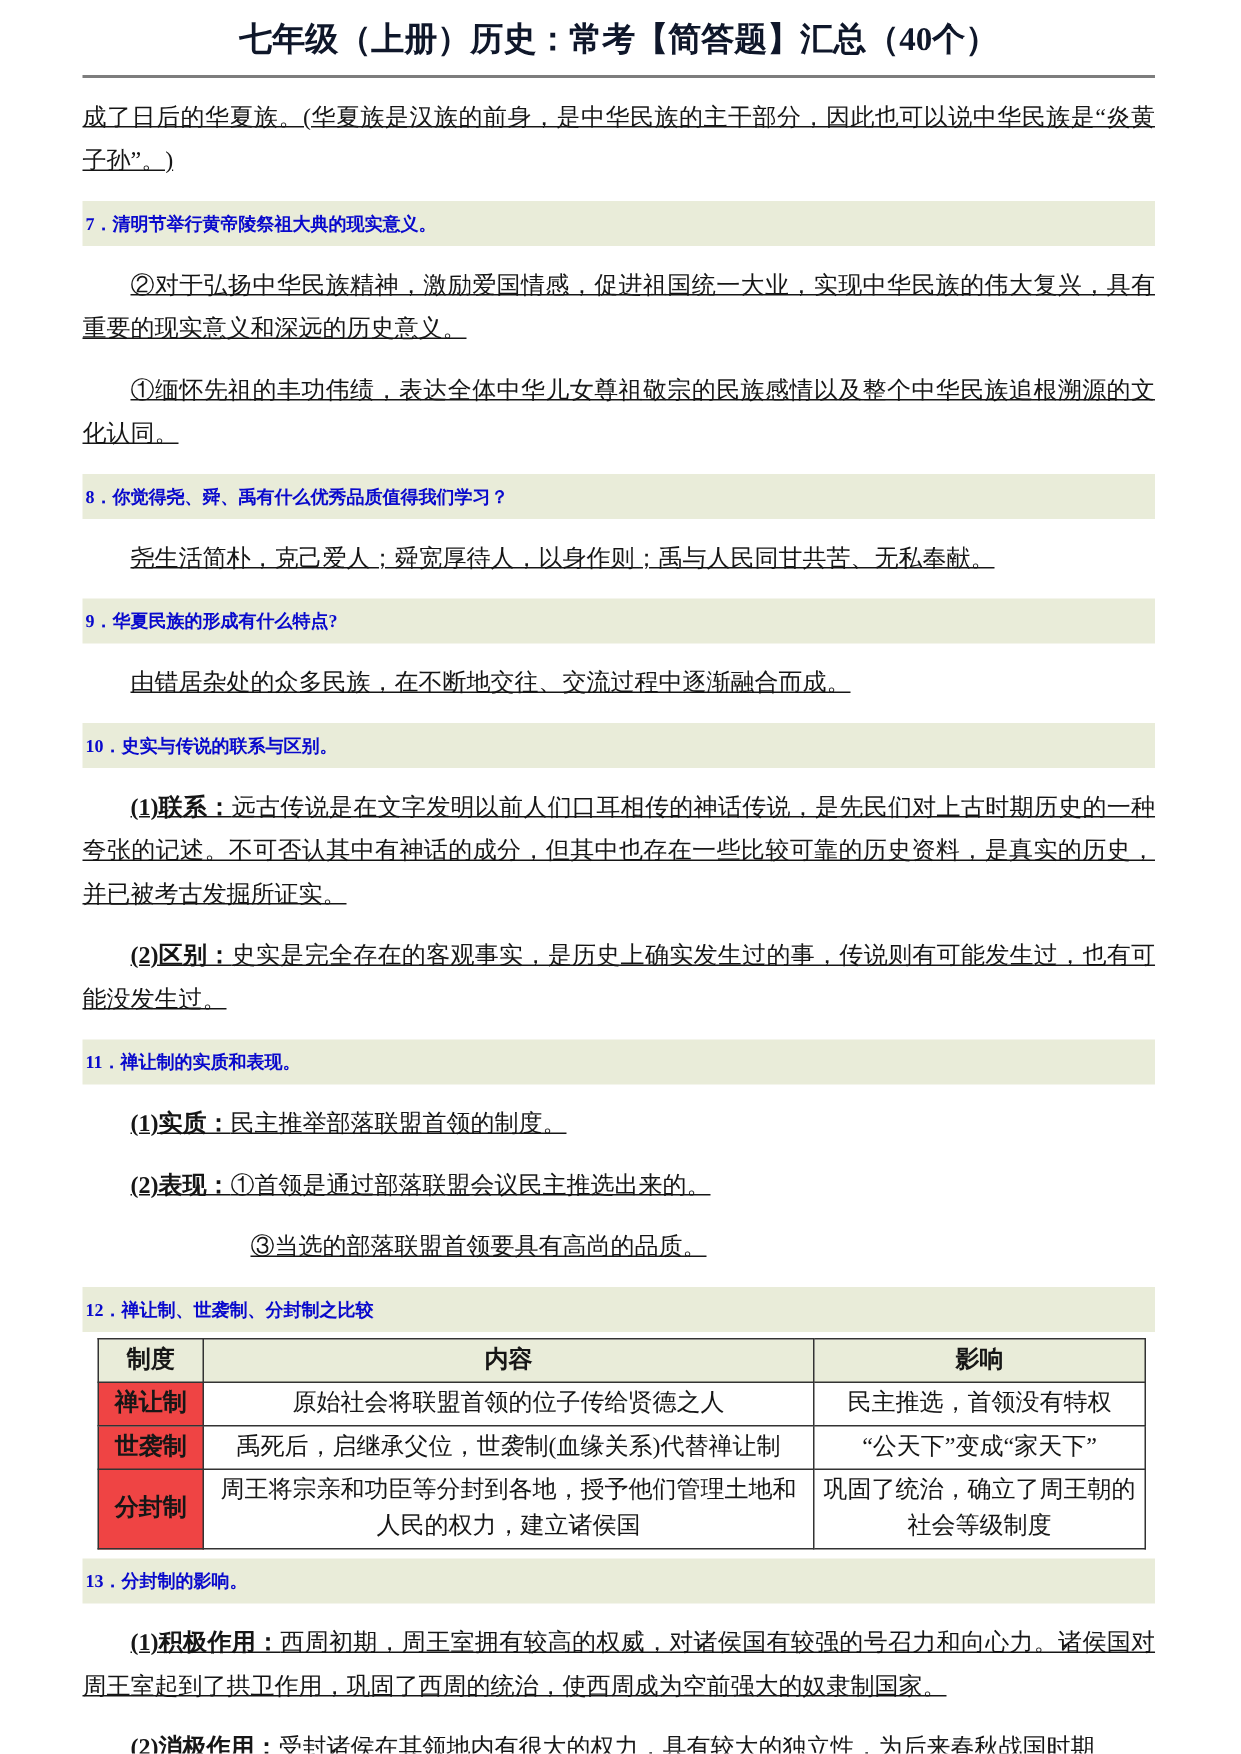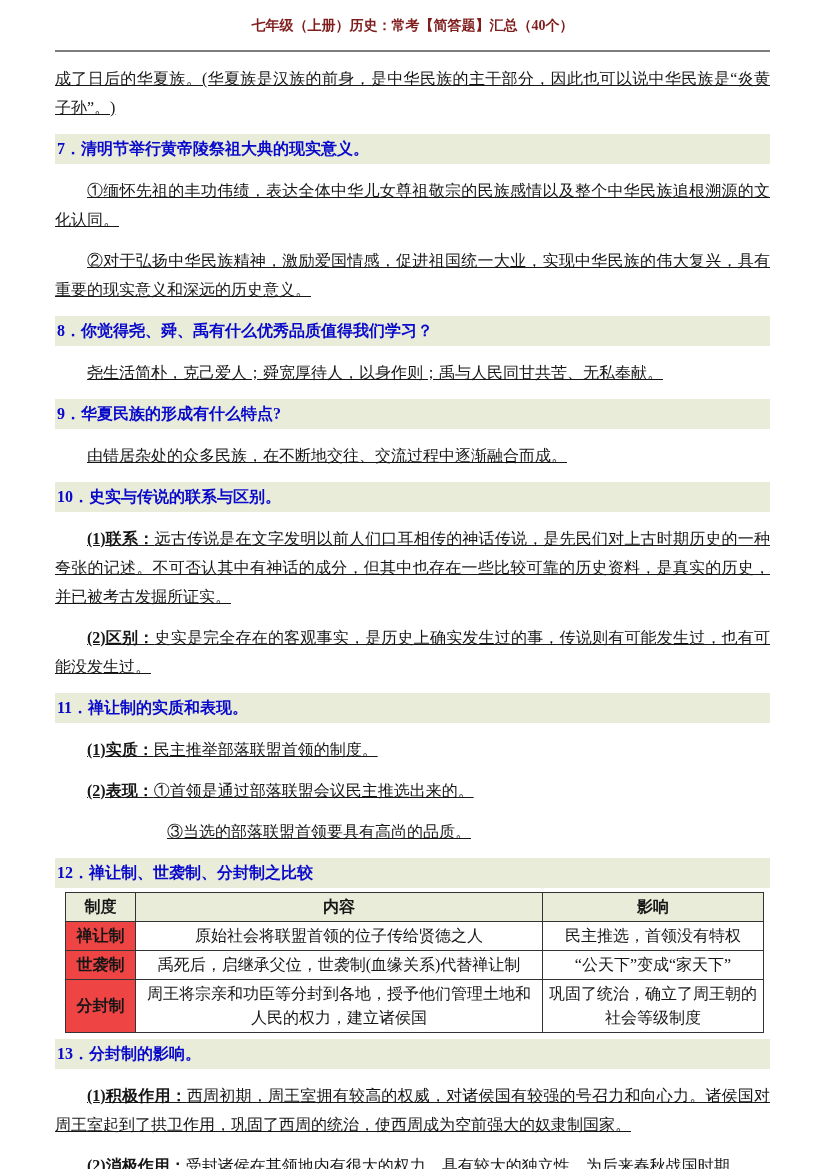--- a/index.html
+++ b/index.html
@@ -9,23 +9,23 @@
     background: #ffffff;
     font-family: "Liberation Serif", "DejaVu Serif", serif;
     color: #161616;
     overflow: hidden;
   }
   .page { padding: 14px 57px 0 55px; }
 
   .doc-title {
     margin: 0;
     text-align: center;
-    color: #7f1d1d;
+    color: #0f172a;
     font-weight: bold;
-    font-size: 14px;
+    font-size: 22px;
     line-height: 24px;
   }
   .rule {
     height: 2px;
     background: #7d7d7d;
     margin-top: 12px;
     margin-bottom: 6px;
   }
 
   p.body {
@@ -36,21 +36,21 @@
     text-decoration: underline;
   }
   .indent { text-indent: 2em; }
   .sub { padding-left: 112px; text-indent: 0; }
   p.body b { font-weight: bold; }
 
   .band {
     background: #e9ecd9;
     color: #0909cc;
     font-weight: bold;
-    font-size: 16px;
+    font-size: 12px;
     line-height: 22px;
     padding: 4px 4px 4px 2px;
     margin: 6px 0 4px 0;
   }
 
   table.cmp {
     border-collapse: collapse;
     table-layout: fixed;
     width: 698px;
     margin: 4px 0 6px 10px;
@@ -79,22 +79,22 @@
 <body>
 
 <div class="page">
 
   <h1 class="doc-title">七年级（上册）历史：常考【简答题】汇总（40个）</h1>
   <div class="rule"></div>
 
   <p class="body">成了日后的华夏族。(华夏族是汉族的前身，是中华民族的主干部分，因此也可以说中华民族是“炎黄子孙”。)</p>
 
   <div class="band">7．清明节举行黄帝陵祭祖大典的现实意义。</div>
+  <p class="body indent">②对于弘扬中华民族精神，激励爱国情感，促进祖国统一大业，实现中华民族的伟大复兴，具有重要的现实意义和深远的历史意义。</p>
   <p class="body indent">①缅怀先祖的丰功伟绩，表达全体中华儿女尊祖敬宗的民族感情以及整个中华民族追根溯源的文化认同。</p>
-  <p class="body indent">②对于弘扬中华民族精神，激励爱国情感，促进祖国统一大业，实现中华民族的伟大复兴，具有重要的现实意义和深远的历史意义。</p>
 
   <div class="band">8．你觉得尧、舜、禹有什么优秀品质值得我们学习？</div>
   <p class="body indent">尧生活简朴，克己爱人；舜宽厚待人，以身作则；禹与人民同甘共苦、无私奉献。</p>
 
   <div class="band">9．华夏民族的形成有什么特点?</div>
   <p class="body indent">由错居杂处的众多民族，在不断地交往、交流过程中逐渐融合而成。</p>
 
   <div class="band">10．史实与传说的联系与区别。</div>
   <p class="body indent"><b>(1)联系：</b><span>远古传说是在文字发明以前人们口耳相传的神话传说，是先民们对上古时期历史的一种夸张的记述。不可否认其中有神话的成分，但其中也存在一些比较可靠的历史资料，是真实的历史，并已被考古发掘所证实。</span></p>
   <p class="body indent"><b>(2)区别：</b><span>史实是完全存在的客观事实，是历史上确实发生过的事，传说则有可能发生过，也有可能没发生过。</span></p>

